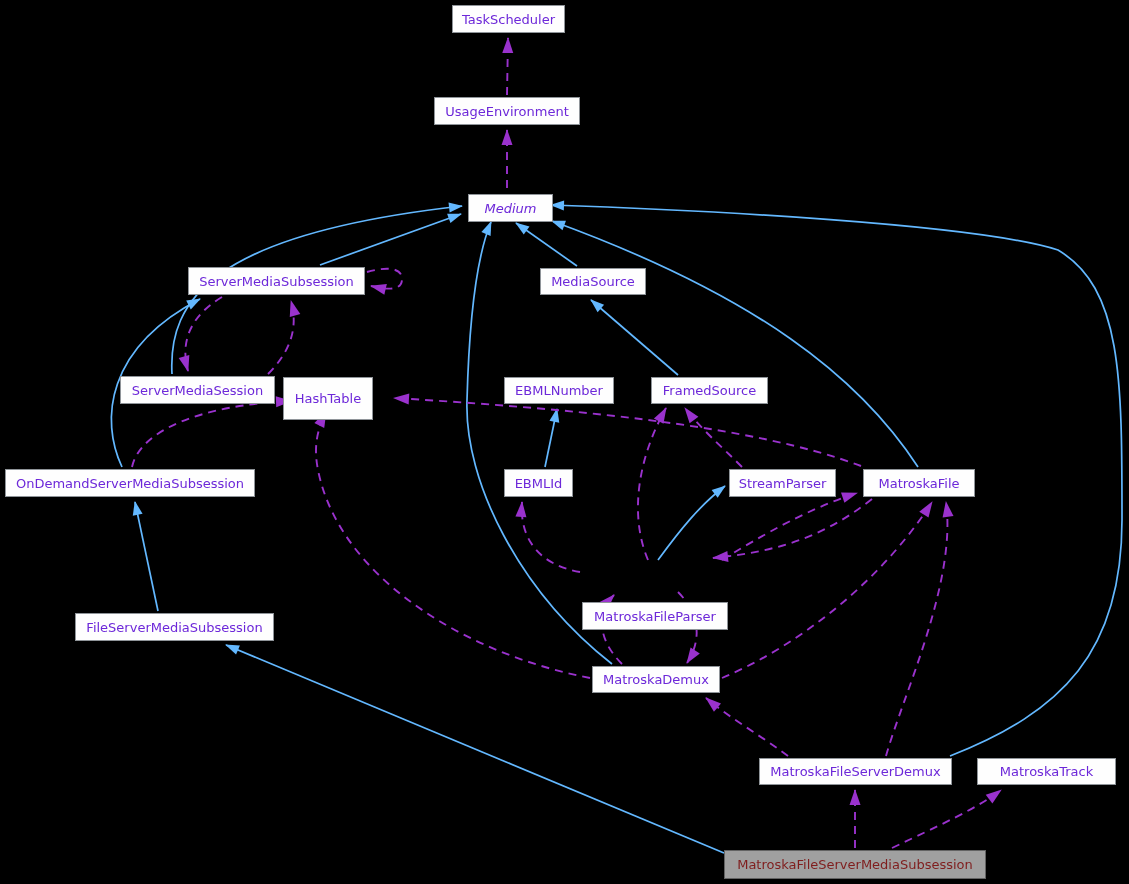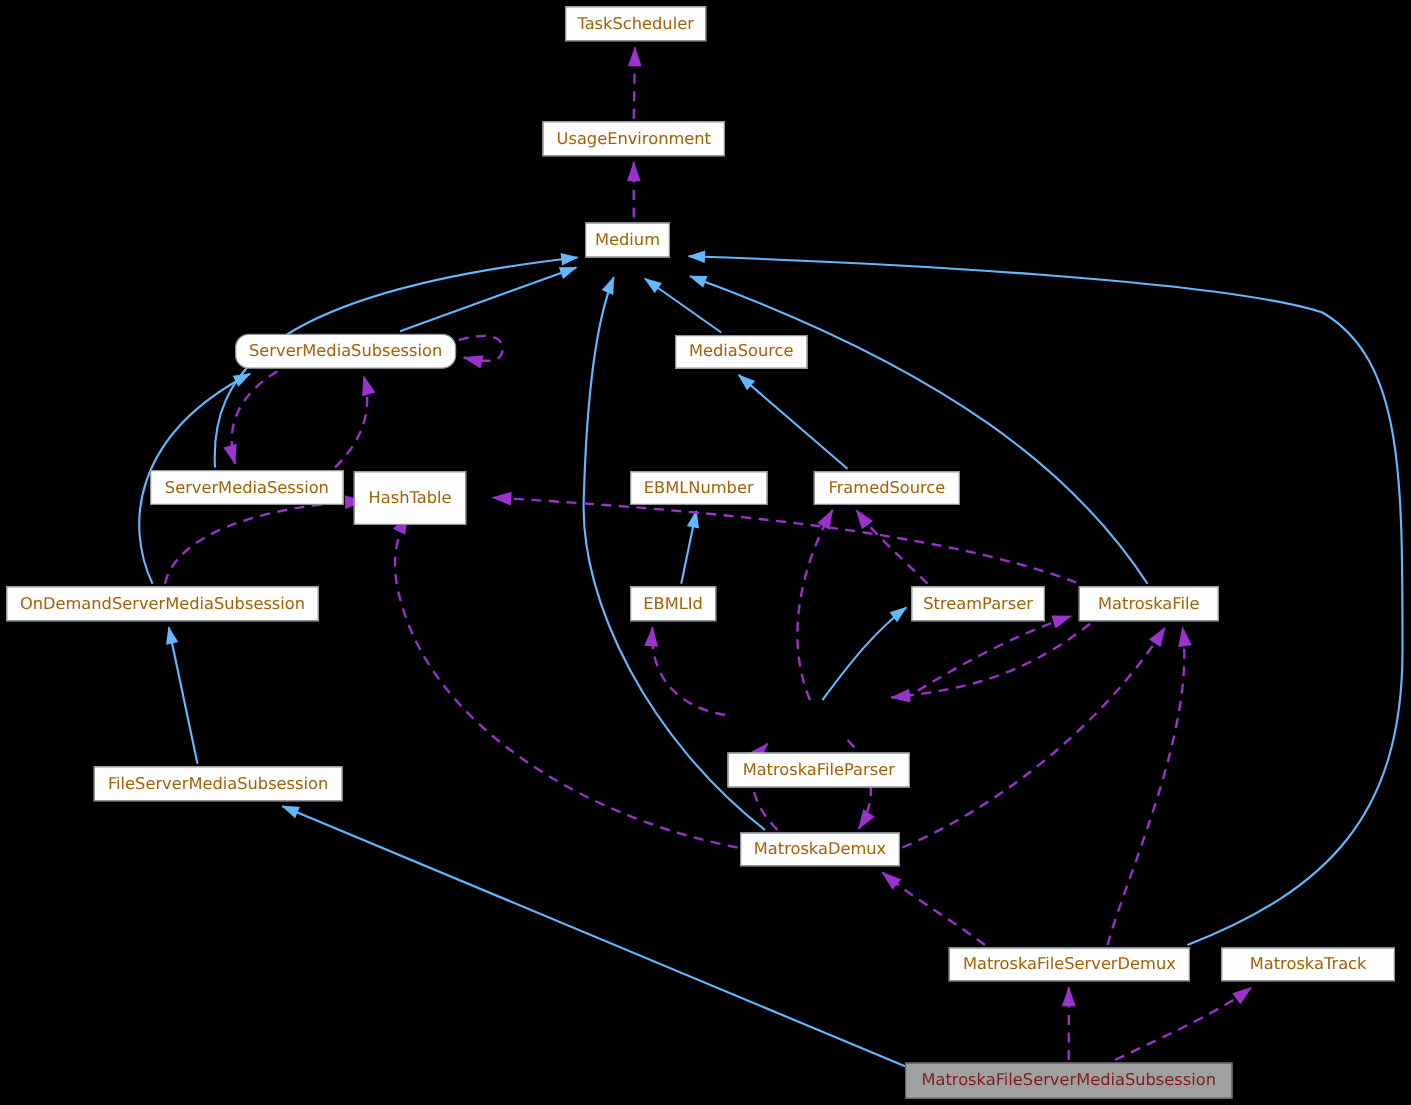--- a/index.html
+++ b/index.html
@@ -13,21 +13,21 @@
   #edge-layer{position:absolute;left:0;top:0;z-index:1;}
   .edge{fill:none;stroke-width:1.7px;}
   .edge.inheritance{stroke-dasharray:none;}
   .edge.usage{stroke-dasharray:8,6;stroke-width:1.9px;}
   .node{
     position:absolute;z-index:2;
     box-sizing:border-box;
     display:flex;align-items:center;justify-content:center;
     background:#fefefe;
     border:1.5px solid #8f9499;
-    color:#a16207;
+    color:#6d28d9;
     font-size:13px;
     white-space:nowrap;
     cursor:pointer;
   }
   .node.selected{
     background:#a0a0a0;
     border:1.5px solid #636363;
     color:#7f1d1d;
   }
 </style>
@@ -79,24 +79,24 @@
         <path d="M 892 848 C 940 825, 976 809, 1001 790" class="edge usage" stroke="#9A32CD" marker-end="url(#arrow-usage)"></path>
       </g>
   </svg>
 
 <div class="node" style="left: 452px; top: 5px; width: 113px; height: 28px;">
       <span>TaskScheduler</span>
     </div>
     <div class="node" style="left: 434px; top: 97px; width: 146px; height: 28px;">
       <span>UsageEnvironment</span>
     </div>
-    <div class="node" style="left: 468px; top: 178px; width: 68px; height: 28px;">
+    <div class="node" style="left: 468px; top: 194px; width: 85px; height: 28px; font-style: italic;">
       <span>Medium</span>
     </div>
-    <div class="node" style="left: 188px; top: 267px; width: 177px; height: 28px; border-radius: 11px;">
+    <div class="node" style="left: 188px; top: 267px; width: 177px; height: 28px;">
       <span>ServerMediaSubsession</span>
     </div>
     <div class="node" style="left: 540px; top: 268px; width: 106px; height: 27px;">
       <span>MediaSource</span>
     </div>
     <div class="node" style="left: 120px; top: 376px; width: 155px; height: 28px;">
       <span>ServerMediaSession</span>
     </div>
     <div class="node" style="left: 283px; top: 377px; width: 90px; height: 43px;">
       <span>HashTable</span>

